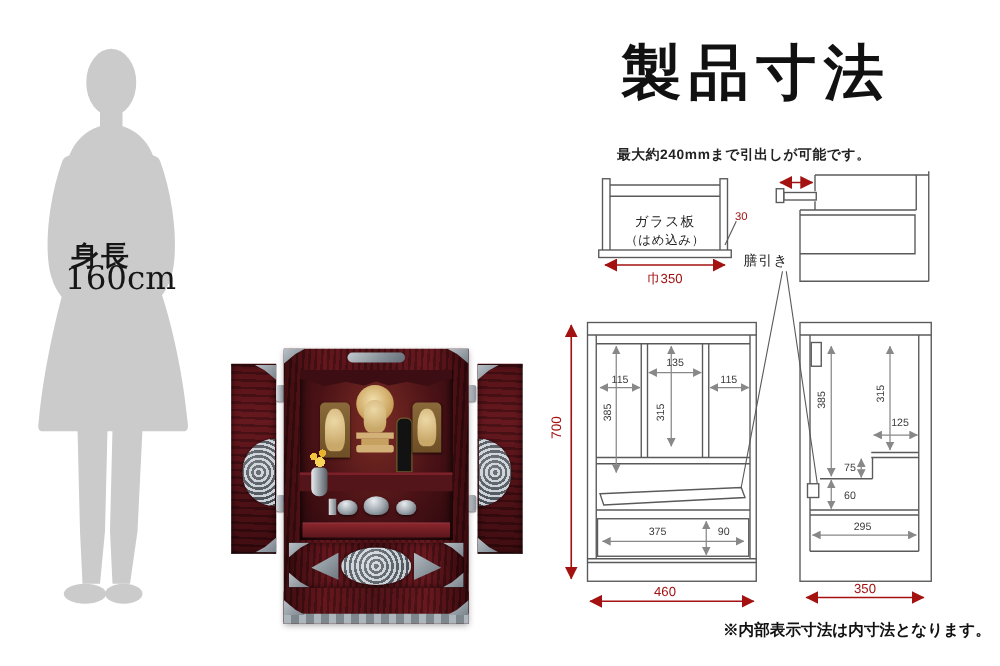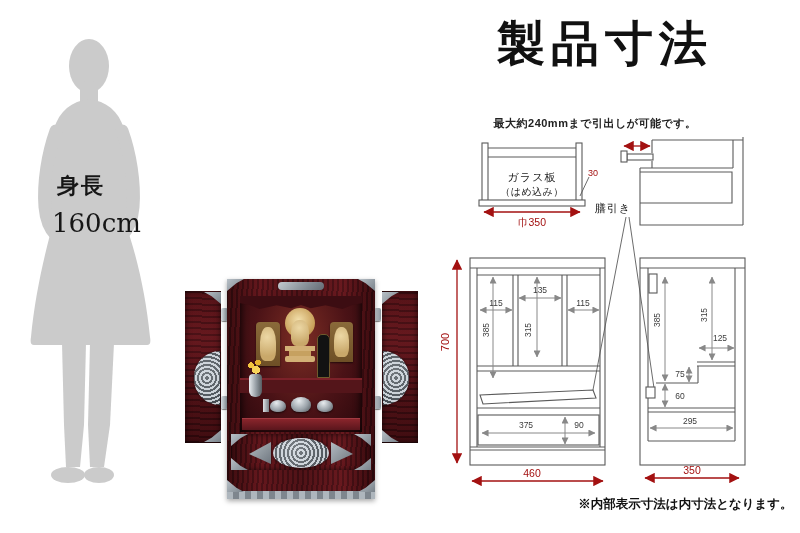--- a/index.html
+++ b/index.html
@@ -1,29 +1,29 @@
 <!DOCTYPE html>
 <html><head>
 <meta charset="utf-8">
 <style>
   html,body{margin:0;padding:0;}
   body{width:800px;height:533px;background:#ffffff;position:relative;overflow:hidden;
        font-family:"Liberation Sans",sans-serif;}
   .abs{position:absolute;}
 
   
-  #title{left:497px;top:12px;width:240px;font-family:"DejaVu Serif",serif;
+  #title{left:497px;top:26px;width:240px;font-family:"DejaVu Serif",serif;
          font-size:48px;font-weight:bold;color:#111;letter-spacing:6px;white-space:nowrap;}
   #note{left:460px;top:116px;width:270px;text-align:center;font-size:11px;
         font-weight:600;color:#222;letter-spacing:.5px;}
   #footnote{left:563px;top:496px;width:245px;text-align:center;font-size:12.5px;
             font-weight:bold;color:#111;}
 
   
-  #person-label1{left:57px;top:171px;font-family:"DejaVu Serif",serif;font-size:22px;
+  #person-label1{left:57px;top:190px;font-family:"DejaVu Serif",serif;font-size:22px;
                  font-weight:bold;color:#161616;letter-spacing:2px;}
   #person-label2{left:52px;top:208px;font-family:"DejaVu Serif",serif;font-size:26px;color:#161616;}
 
   
   #altar{left:183px;top:263px;width:236px;height:240px;}
   .wood{background:
      repeating-linear-gradient(93deg,rgba(0,0,0,.20) 0 2px,rgba(255,60,60,.05) 2px 5px),
      linear-gradient(90deg,#320a0d,#5c151b 22%,#471015 50%,#61171d 78%,#2f080c);}
   .woodv{background:
      repeating-linear-gradient(2deg,rgba(0,0,0,.20) 0 2px,rgba(255,70,70,.05) 2px 6px),

